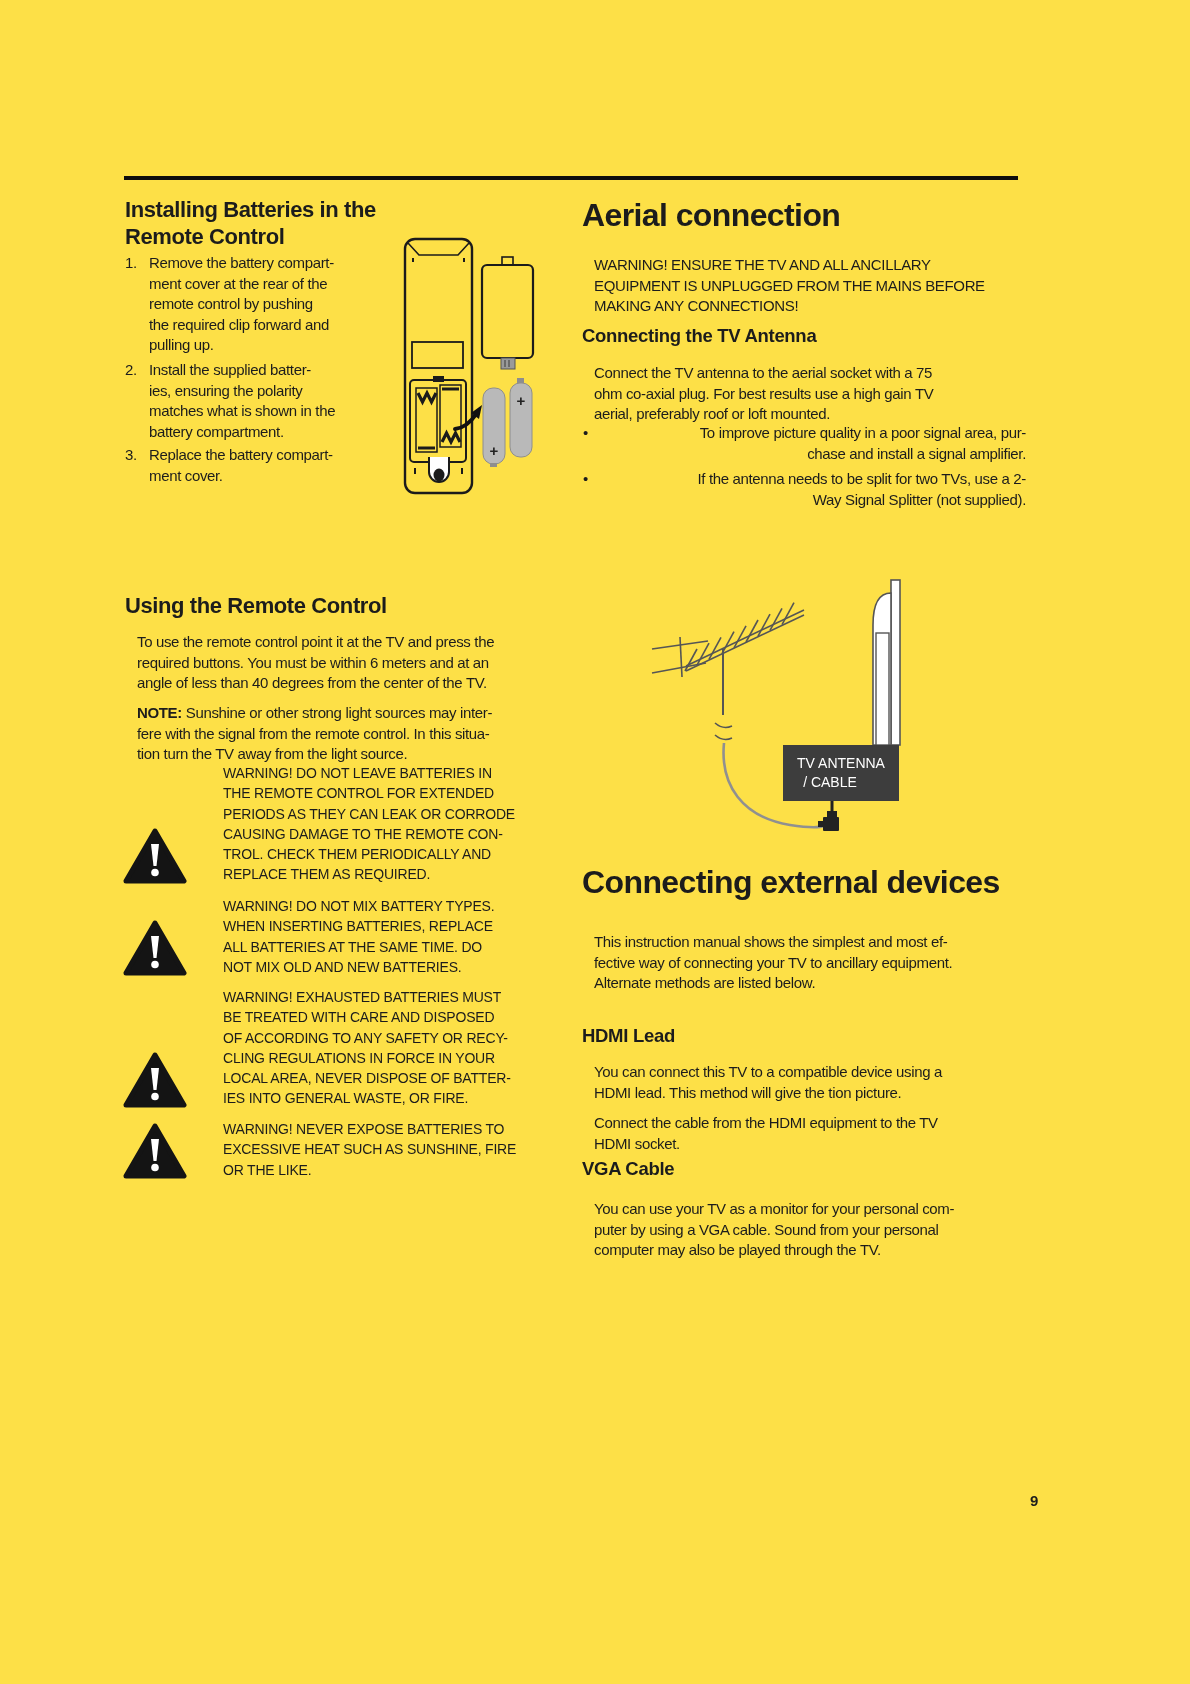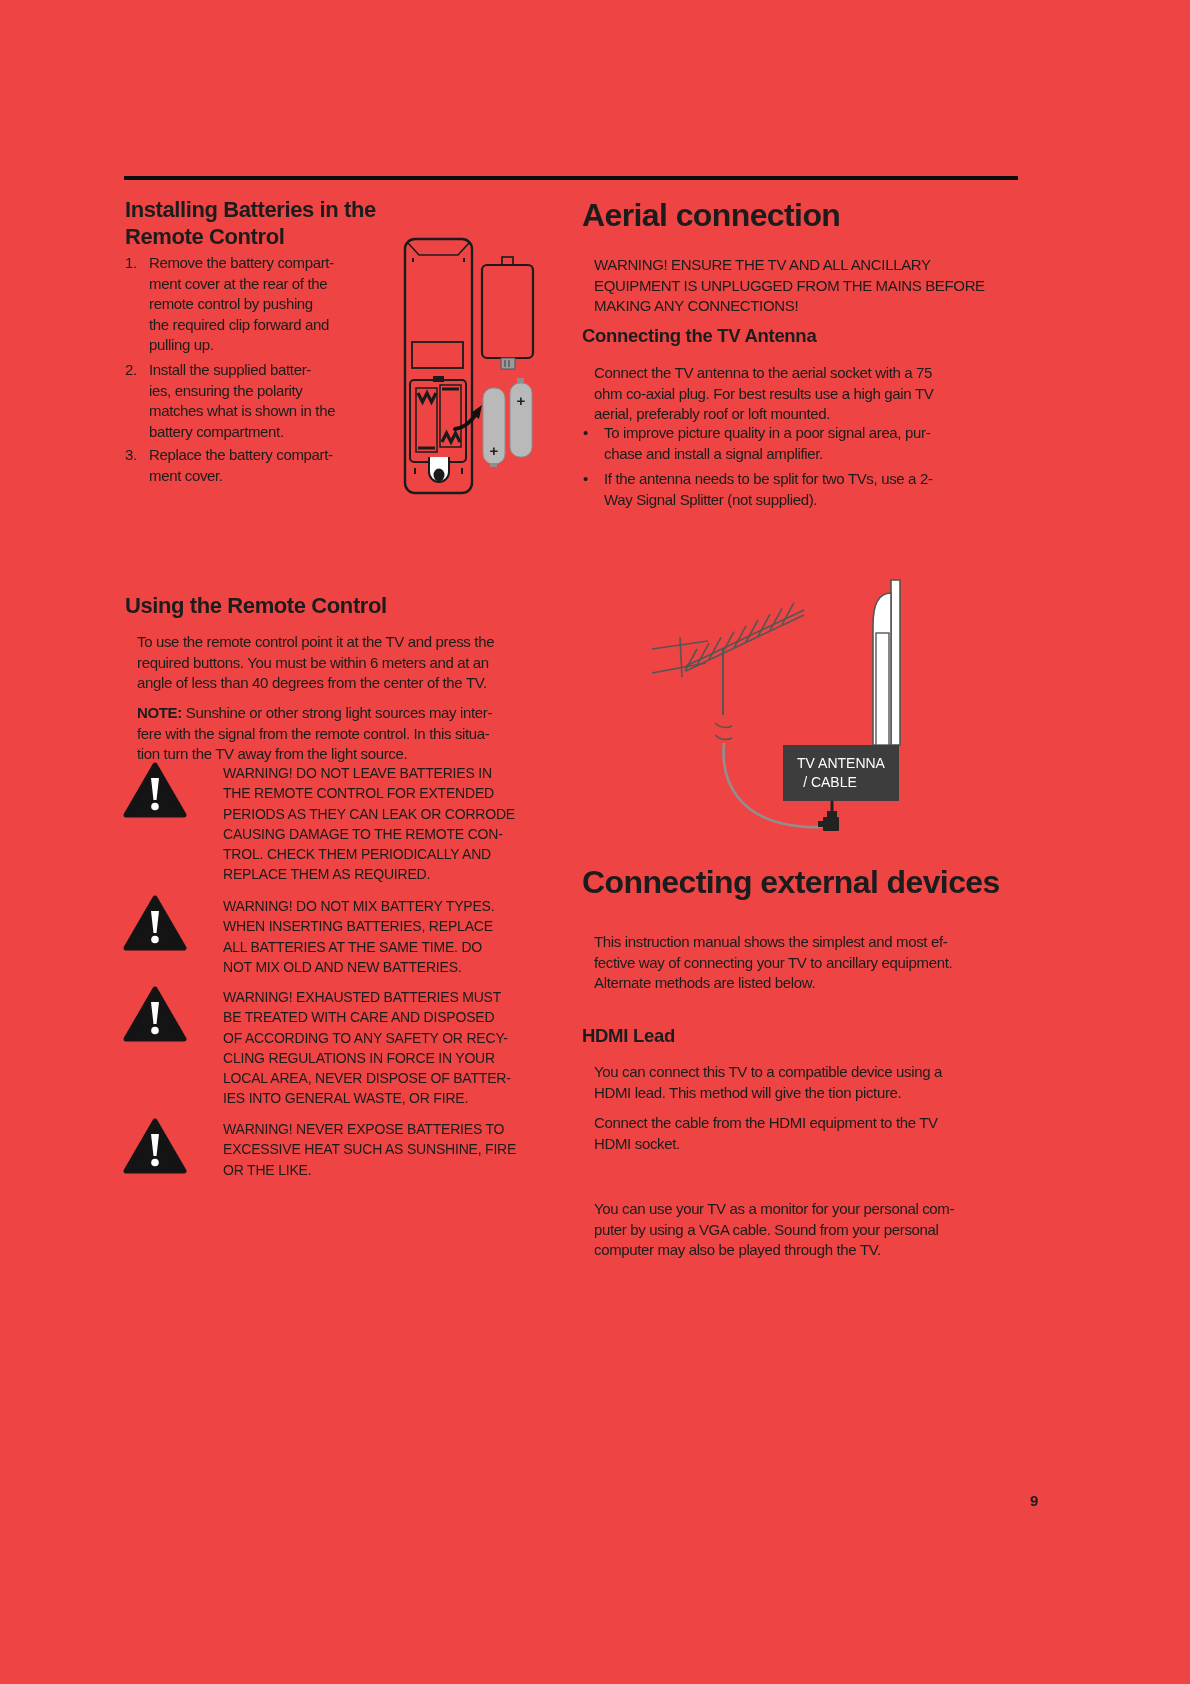--- a/index.html
+++ b/index.html
@@ -1,34 +1,34 @@
 <!DOCTYPE html>
 <html><head>
 <meta charset="utf-8">
 <style>
   html,body{margin:0;padding:0;background:#e8e8e8;}
   .page{
-    position:relative;width:1190px;height:1684px;background:#ef4444;
+    position:relative;width:1190px;height:1684px;background:#fde047;
     font-family:"Liberation Sans","DejaVu Sans",sans-serif;color:#1c1c1c;
     margin:0 auto;overflow:hidden;
   }
   .abs{position:absolute;}
   .top-rule{position:absolute;left:124px;top:176px;width:894px;height:4px;background:#0d0d0d;}
   .h-section{font-size:22px;line-height:27px;font-weight:bold;letter-spacing:-0.4px;margin:0;white-space:pre-line;}
   .h-big{font-size:32px;line-height:32px;font-weight:900;letter-spacing:-0.6px;margin:0;}
   .h-sub{font-size:18.5px;line-height:22px;font-weight:bold;letter-spacing:-0.3px;margin:0;}
   .body-text{font-size:15px;line-height:20.5px;letter-spacing:-0.35px;margin:12px;white-space:pre-line;}
   .step{position:absolute;left:125px;width:300px;display:flex;}
   .step-num{flex:0 0 24px;font-size:15px;line-height:20.5px;letter-spacing:-0.35px;}
   .step-text{font-size:15px;line-height:20.5px;letter-spacing:-0.35px;white-space:pre-line;}
-  .warning{position:absolute;left:123px;width:420px;display:flex;align-items:flex-start;}
+  .warning{position:absolute;left:123px;width:420px;display:flex;align-items:flex-end;}
   .warn-icon{flex:0 0 64px;margin-right:36px;}
   .warn-text{font-size:14px;line-height:20.3px;letter-spacing:-0.2px;white-space:pre-line;padding-top:1px;}
   .bullet-list{position:absolute;left:582px;width:444px;margin:0;padding:0;list-style:none;}
-  .bullet-list li{position:relative;padding-left:22px;margin:0 0 5px 0;font-size:15px;line-height:20.5px;letter-spacing:-0.35px;white-space:pre-line;}
+  .bullet-list li{position:relative;padding-left:22px;margin:0 0 5px 0;font-size:15px;line-height:20.5px;letter-spacing:-0.35px;white-space:pre-line;text-align:right;}
   .bullet-list li::before{content:"\2022";position:absolute;left:1px;top:0;}
   .page-num{position:absolute;left:1030px;top:1492px;font-size:15px;font-weight:bold;}
 </style>
 </head>
 <body>
 
 <div class="page">
 
   <div class="top-rule"></div>
 
@@ -227,20 +227,21 @@
 Alternate methods are listed below.</p>
 
   <h3 class="h-sub abs" style="left:582px;top:1025px;width:444px">HDMI Lead</h3>
 
   <p class="body-text abs" style="left:582px;top:1050px;width:450px">You can connect this TV to a compatible device using a
 HDMI lead. This method will give the tion picture.</p>
 
   <p class="body-text abs" style="left:582px;top:1101px;width:450px">Connect the cable from the HDMI equipment to the TV
 HDMI socket.</p>
 
+  <h3 class="h-sub abs" style="left:582px;top:1158px;width:444px">VGA Cable</h3>
 
   <p class="body-text abs" style="left:582px;top:1187px;width:450px">You can use your TV as a monitor for your personal com-
 puter by using a VGA cable. Sound from your personal
 computer may also be played through the TV.</p>
 
   <div class="page-num">9</div>
 
 </div>
 
 </body></html>

